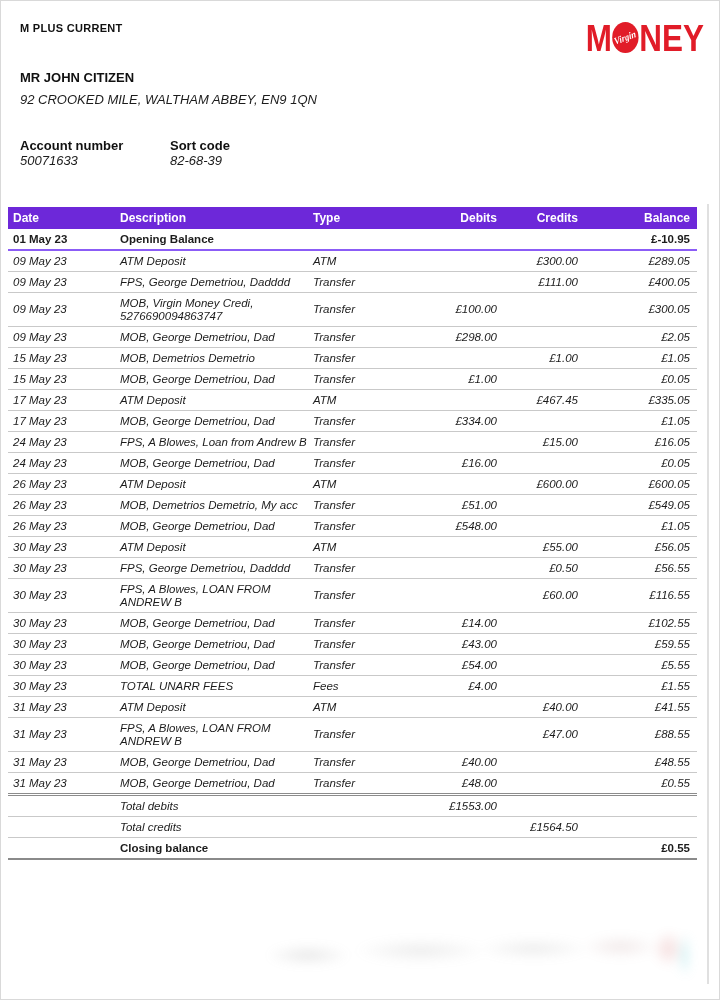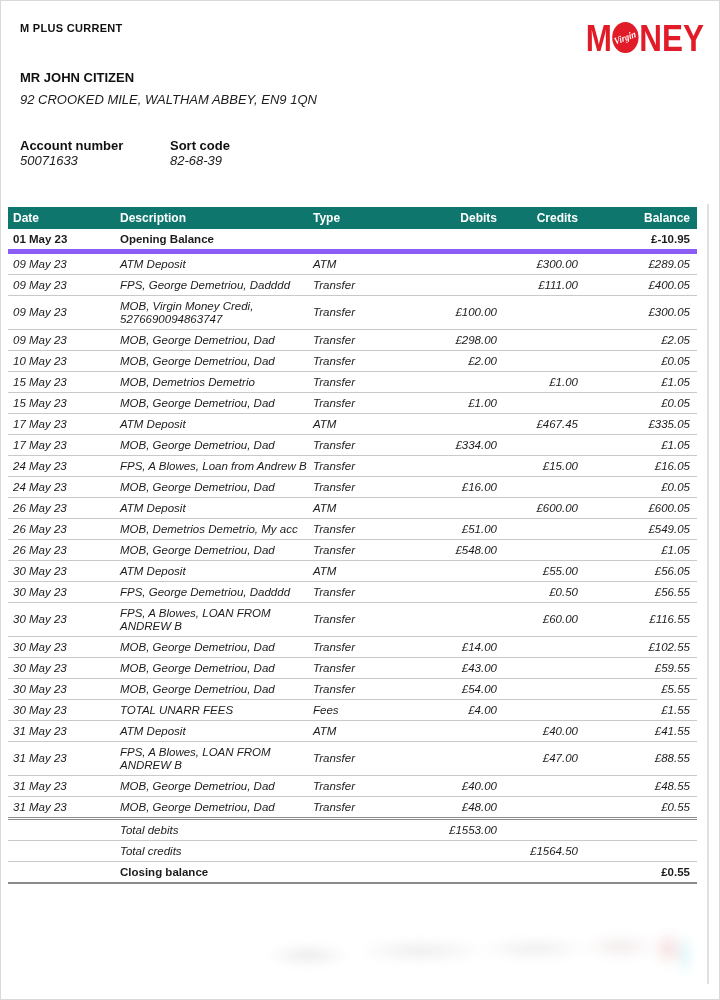--- a/index.html
+++ b/index.html
@@ -55,21 +55,21 @@
   .info-label { font-size:13px; font-weight:bold; color:#111; }
   .info-value { font-size:13px; font-style:italic; }
 
   
   table.statement {
     position:absolute; top:207px; left:8px; width:689px;
     border-collapse:collapse; table-layout:fixed;
     font-size:11.5px; color:#1c1c1c;
   }
   thead th {
-    background:#0f766e; color:#ffffff;
+    background:#6d28d9; color:#ffffff;
     font-weight:bold; font-size:12px; height:22px;
     text-align:left; padding:0 0 0 5px;
   }
   th.col-date    { width:107px; }
   th.col-desc    { width:193px; }
   th.col-type    { width:124px; }
   th.col-debits  { width:72px;  text-align:right; padding:0 7px 0 0; }
   th.col-credits { width:81px;  text-align:right; padding:0 7px 0 0; }
   th.col-balance { width:112px; text-align:right; padding:0 7px 0 0; }
 
@@ -79,21 +79,21 @@
     font-style:italic; line-height:13px;
     vertical-align:middle;
     overflow:hidden;
   }
   td.c-desc { white-space:pre-line; }
   td.c-debits, td.c-credits, td.c-balance {
     text-align:right; padding-left:0; padding-right:7px;
   }
   tr:first-child td { border-top:none; }
   tr.opening td, tr.closing td { font-style:normal; font-weight:bold; }
-  tr.opening td { border-bottom:5px solid #8b5cf6;margin-left:40px; }
+  tr.opening td { border-bottom:2px solid #8b5cf6;margin-left:40px; }
   tr.summary-start td { border-top:3px double #8c8c8c; }
   tr.closing td { border-bottom:2px solid #8a8a8a; }
 
   
   .scan-line {
     position:absolute; left:707px; top:204px; width:2px; height:780px;
     background:#e0e0e0;
   }
   .watermark {
     position:absolute; left:256px; top:920px; width:434px; height:64px;
@@ -183,28 +183,20 @@
   </tr>
         <tr>
     <td class="c-date">09 May 23</td>
     <td class="c-desc">MOB, George Demetriou, Dad</td>
     <td class="c-type">Transfer</td>
     <td class="c-debits">£298.00</td>
     <td class="c-credits"></td>
     <td class="c-balance">£2.05</td>
   </tr>
         <tr>
-    <td class="c-date">10 May 23</td>
-    <td class="c-desc">MOB, George Demetriou, Dad</td>
-    <td class="c-type">Transfer</td>
-    <td class="c-debits">£2.00</td>
-    <td class="c-credits"></td>
-    <td class="c-balance">£0.05</td>
-  </tr>
-        <tr>
     <td class="c-date">15 May 23</td>
     <td class="c-desc">MOB, Demetrios Demetrio</td>
     <td class="c-type">Transfer</td>
     <td class="c-debits"></td>
     <td class="c-credits">£1.00</td>
     <td class="c-balance">£1.05</td>
   </tr>
         <tr>
     <td class="c-date">15 May 23</td>
     <td class="c-desc">MOB, George Demetriou, Dad</td>

